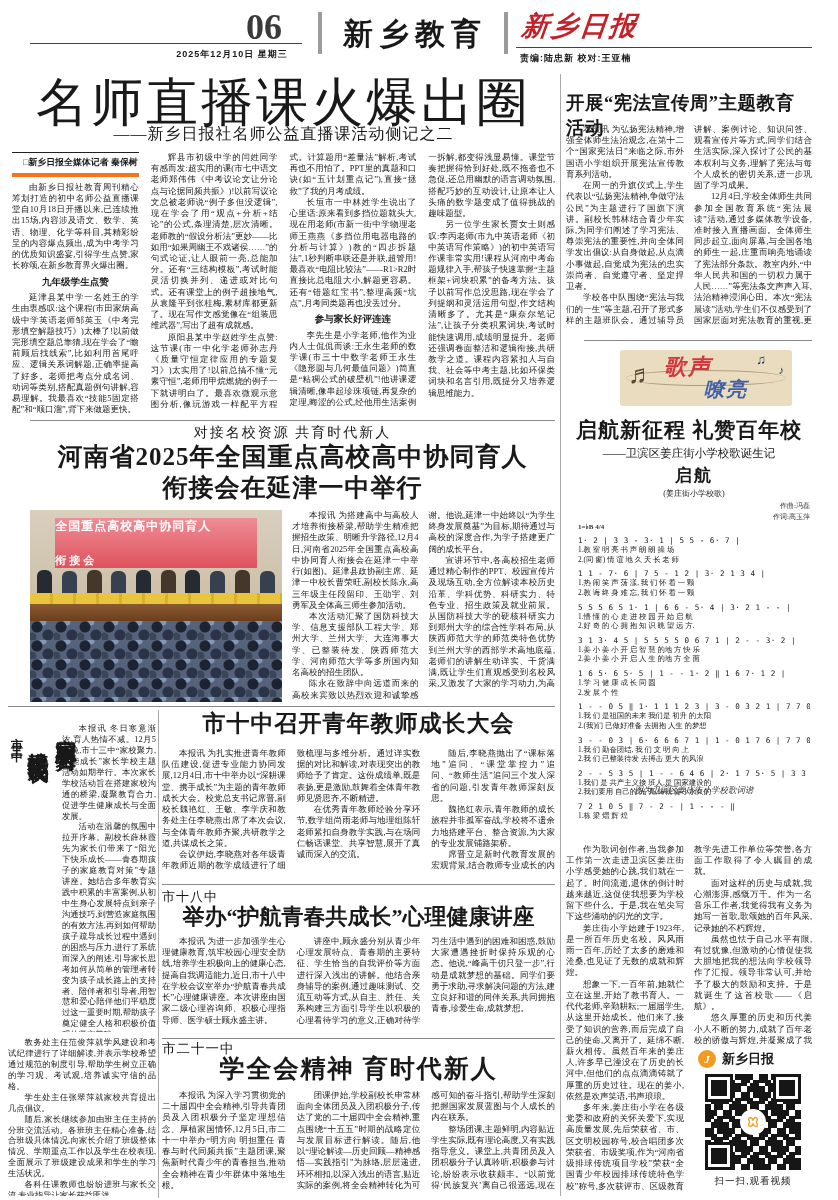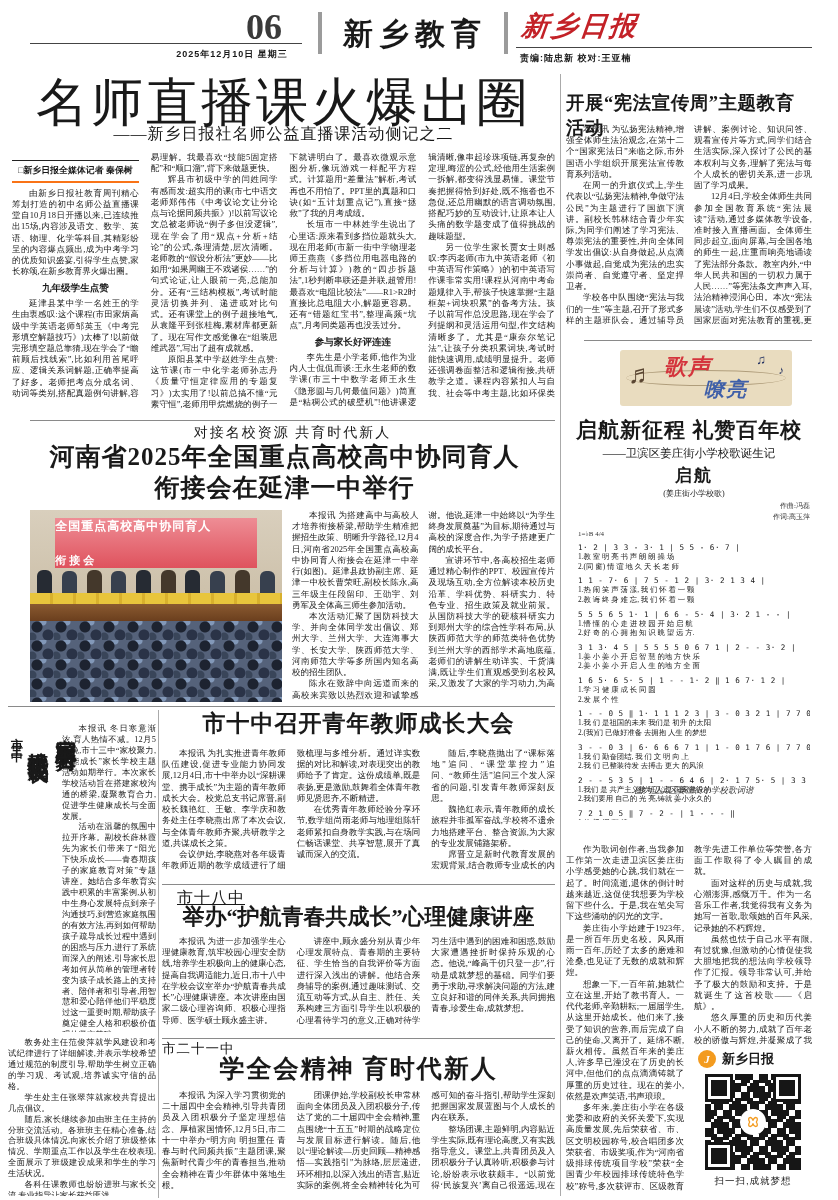--- a/index.html
+++ b/index.html
@@ -22,30 +22,30 @@
             color:#c32127;transform:skewX(-6deg);letter-spacing:2px;font-family:"Liberation Serif",serif;}
   .h-line-right{position:absolute;left:516px;top:47px;width:296px;height:1px;background:#444;}
   .h-credits{position:absolute;left:520px;top:52px;font-size:9px;font-weight:bold;
              font-family:"Liberation Sans",sans-serif;letter-spacing:1px;}
   
   .flow{position:absolute;overflow:hidden;font-size:8.5px;line-height:1.32;text-align:justify;}
   .blk{margin:0;break-inside:avoid-column;}
   .blk-p{text-indent:2em;break-inside:auto;}
   .blk-h{text-align:center;font-weight:bold;font-family:"Liberation Sans",sans-serif;
          font-size:1.12em;margin:4px 0;}
-  .blk-box{border-top:1px solid #222;border-bottom:2px solid #f97316;padding:4px 1px;margin:8px 0 5px;
-           font-weight:bold;font-family:"Liberation Sans",sans-serif;font-size:1.05em;text-align:center;}
+  .blk-box{border-top:1px solid #222;border-bottom:4px solid #f97316;padding:4px 1px;margin:0 0 5px;
+           font-weight:bold;font-family:"Liberation Sans",sans-serif;font-size:1.05em;text-align:right;}
   
   .lead-headline{position:absolute;left:12px;top:68px;width:543px;text-align:center;
                  font-family:"Liberation Sans",sans-serif;font-weight:400;font-size:52px;letter-spacing:3px;}
   .lead-sub{position:absolute;left:12px;top:124px;width:543px;text-align:center;font-size:16px;letter-spacing:1px;}
   .lead-flow{left:12px;top:152px;width:543px;height:264px;column-count:4;column-gap:12px;}
   
   .bridge-kicker{position:absolute;left:30px;top:424px;width:525px;text-align:center;font-size:14px;letter-spacing:2px;}
-  .bridge-headline{position:absolute;left:22px;top:442px;width:525px;text-align:center;
+  .bridge-headline{position:absolute;left:30px;top:442px;width:525px;text-align:center;
                    font-weight:bold;font-size:25px;line-height:1.22;letter-spacing:1px;}
   .bridge-flow{left:292px;top:510px;width:263px;height:192px;column-count:2;column-gap:10px;}
   
   .photo{position:absolute;left:30px;top:510px;width:252px;height:192px;overflow:hidden;
          background:linear-gradient(#d9cfbd,#cec2ac 40%,#c4b69e);}
   .photo-banner{position:absolute;left:10%;top:4%;width:80%;height:26%;
                 background:linear-gradient(180deg,#ee8d95,#df525d);color:#fff;
                 font-family:"Liberation Sans",sans-serif;font-weight:bold;
                 display:flex;flex-direction:column;justify-content:center;gap:18px;}
   .photo-banner .l1{font-size:12px;letter-spacing:1px;}
@@ -83,21 +83,21 @@
   .song-banner .wave{position:absolute;left:6px;right:6px;top:20px;height:14px;
                      border-top:1px solid #8a744f;border-bottom:1px solid #8a744f;border-radius:50%;opacity:.6;}
   .song-headline{position:absolute;left:566px;top:416px;width:246px;text-align:center;
                  font-weight:bold;font-size:21px;letter-spacing:1px;}
   .song-sub{position:absolute;left:566px;top:446px;width:246px;text-align:center;font-size:11.5px;}
   
   .score{position:absolute;left:578px;top:464px;width:232px;height:356px;overflow:hidden;}
   .score-title{text-align:center;font-weight:bold;font-size:17px;letter-spacing:2px;}
   .score-subtitle{text-align:center;font-size:8px;margin-top:1px;}
   .score-credits{text-align:right;font-size:7px;line-height:1.5;margin-top:2px;color:#333;}
-  .score-key{font-size:7px;margin-top:8px;color:#333;}
+  .score-key{font-size:7px;margin-top:1px;color:#333;font-weight:bold;}
   .score-row{margin-top:5px;}
   .score-notes{font-family:"DejaVu Sans Mono",monospace;font-size:7.6px;letter-spacing:0.5px;white-space:nowrap;}
   .score-lyr{font-size:7.4px;line-height:1.3;white-space:nowrap;color:#222;}
   .score-caption{position:absolute;left:578px;top:785px;width:232px;text-align:center;
                  font-size:8.5px;font-style:italic;color:#333;}
   .essay-flow{left:566px;top:844px;width:246px;height:352px;column-count:2;column-gap:10px;}
   
   .qr-block{position:absolute;right:0;bottom:0;width:118px;height:150px;background:#fff;padding-top:4px;}
   .brand-row{display:flex;align-items:center;gap:6px;padding-left:4px;}
   .brand-logo{width:18px;height:18px;border-radius:50%;background:#f39b1f;color:#fff;
@@ -122,21 +122,21 @@
   .s13-vhead{position:absolute;left:24px;top:722px;height:326px;writing-mode:vertical-rl;
              font-weight:bold;font-size:21px;letter-spacing:2px;}
   .s13-vhead span{display:block;}
   .s13-vhead .seg2{margin-top:12px;}
   .s13-col{left:62px;top:724px;width:94px;height:308px;font-size:8.3px;}
   .s13-rest{left:8px;top:1038px;width:148px;height:158px;font-size:8.3px;}
   
   .s10-headline{position:absolute;left:162px;top:708px;width:393px;text-align:center;
                 font-weight:bold;font-size:23px;letter-spacing:1px;}
   .s10-flow{left:162px;top:748px;width:393px;height:132px;column-count:3;column-gap:11px;}
-  .s18-label{position:absolute;left:177px;top:888px;font-size:16px;letter-spacing:1px;text-decoration:underline;}
+  .s18-label{position:absolute;left:162px;top:888px;font-size:13px;letter-spacing:1px;}
   .s18-headline{position:absolute;left:162px;top:902px;width:393px;text-align:center;
                 font-weight:bold;font-size:22px;}
   .s18-flow{left:162px;top:936px;width:393px;height:98px;column-count:3;column-gap:11px;}
   .s21-label{position:absolute;left:162px;top:1040px;font-size:13.5px;letter-spacing:1px;}
   .s21-headline{position:absolute;left:162px;top:1052px;width:393px;text-align:center;
                 font-weight:bold;font-size:25px;letter-spacing:2px;}
   .s21-flow{left:162px;top:1090px;width:393px;height:106px;column-count:3;column-gap:11px;}
 </style>
 </head>
 <body>
@@ -192,21 +192,21 @@
         <span></span>
         <span></span>
     </div>
     <div class="photo-strip"></div>
     <div class="photo-table"></div>
     <div class="photo-audience"></div>
   </div>
   <div class="flow bridge-flow">
 
   <div class="blk blk-p">本报讯 为搭建高中与高校人才培养衔接桥梁,帮助学生精准把握招生政策、明晰升学路径,12月4日,河南省2025年全国重点高校高中协同育人衔接会在延津一中举行(如图)。延津县政协副主席、延津一中校长曹荣旺,副校长陈永,高三年级主任段留印、王劭宇、刘勇军及全体高三师生参加活动。</div>
-      <div class="blk blk-p">本次活动汇聚了国防科技大学、并向全体同学发出倡议、郑州大学、兰州大学、大连海事大学、长安大学、陕西师范大学、河南师范大学等多所国内知名高校的招生团队。</div>
+      <div class="blk blk-p">本次活动汇聚了国防科技大学、信息支援部队工程大学、郑州大学、兰州大学、大连海事大学、已整装待发、陕西师范大学、河南师范大学等多所国内知名高校的招生团队。</div>
       <div class="blk blk-p">陈永在致辞中向远道而来的高校来宾致以热烈欢迎和诚挚感谢。他说,延津一中始终以“为学生终身发展奠基”为目标,期待通过与高校的深度合作,为学子搭建更广阔的成长平台。</div>
       <div class="blk blk-p">宣讲环节中,各高校招生老师通过精心制作的PPT、校园宣传片及现场互动,全方位解读本校历史沿革、学科优势、科研实力、特色专业、招生政策及就业前景。从国防科技大学的硬核科研实力到郑州大学的综合性学科布局,从陕西师范大学的师范类特色优势到兰州大学的西部学术高地底蕴,老师们的讲解生动详实、干货满满,既让学生们直观感受到名校风采,又激发了大家的学习动力,为高三学子的专业选择和未来规划提供了权威指导。</div>
     </div>
   <div class="hrule" style="left:8px;top:706px;width:547px;"></div>
 
   <div class="vrule" style="left:560px;top:74px;height:1122px;"></div>
   <div class="con-headline">开展“宪法宣传周”主题教育活动</div>
   <div class="flow con-flow">
 
   <div class="blk blk-p">本报讯 为弘扬宪法精神,增强全体师生法治观念,在第十二个“国家宪法日”来临之际,市外国语小学组织开展宪法宣传教育系列活动。</div>
@@ -315,21 +315,21 @@
     <div class="qr">
       <div class="qr-finder qr-f1"></div>
       <div class="qr-finder qr-f2"></div>
       <div class="qr-finder qr-f3"></div>
       <div class="qr-center">
         <svg width="16" height="14" viewBox="0 0 24 20">
             <path d="M7 10 C2 2,11 1,12 8 C13 1,22 2,17 10 C22 18,13 19,12 12 C11 19,2 18,7 10 Z" fill="none" stroke="#f39b1f" stroke-width="2"></path>
           </svg>
       </div>
     </div>
-    <div class="qr-caption">扫一扫,成就梦想</div>
+    <div class="qr-caption">扫一扫,观看视频</div>
   </div>
 
   <div class="vrule" style="left:158px;top:710px;height:488px;"></div>
   <div class="s13-label">市十三中</div>
   <div class="s13-vhead">
     <span>家校同心聚合力</span>
     <span class="seg2">携手赋能促成长</span>
   </div>
   <div class="flow s13-col">
 

